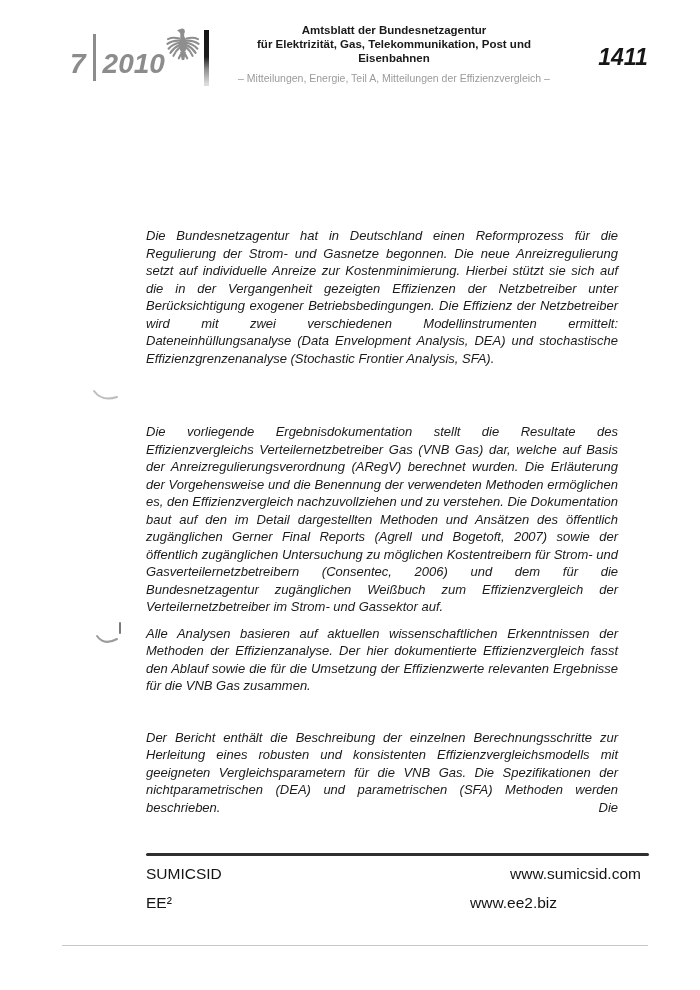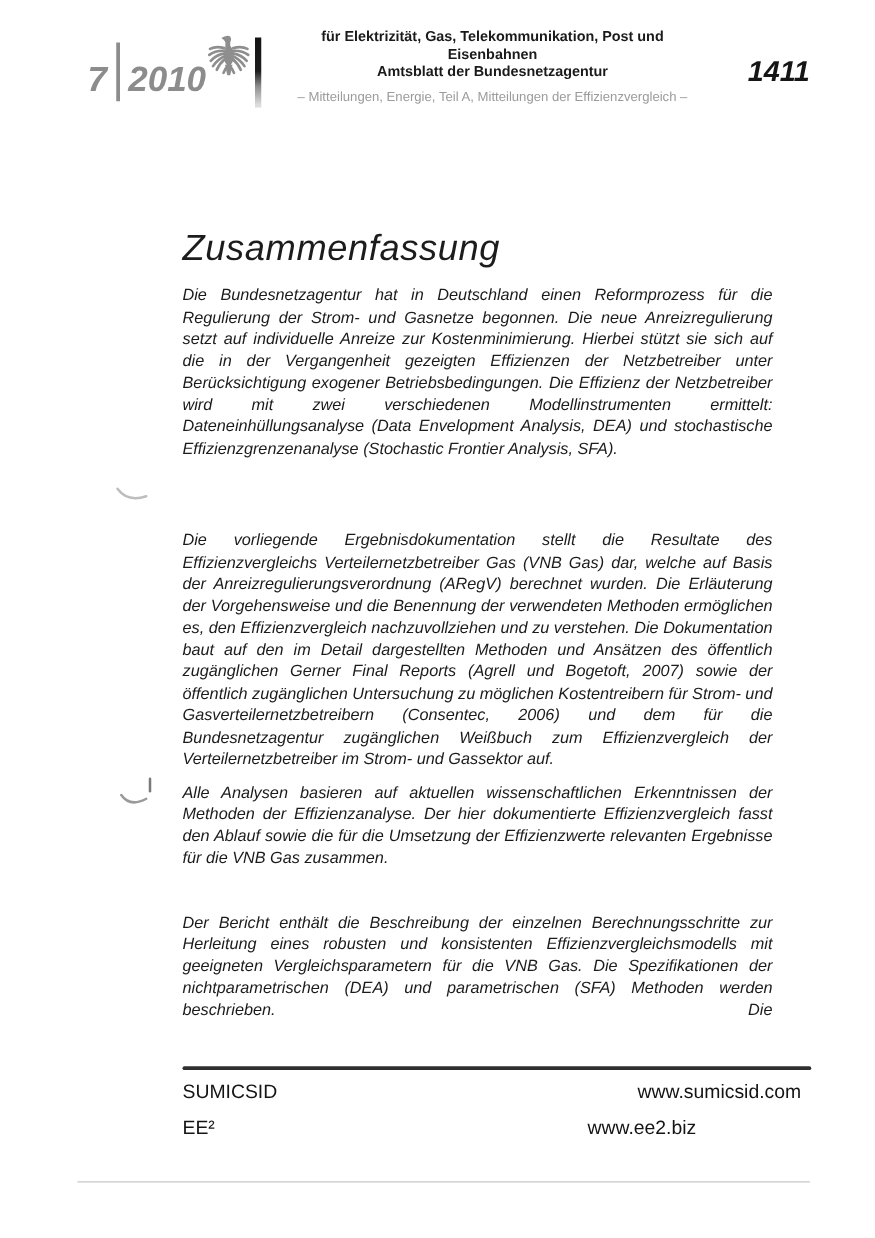--- a/index.html
+++ b/index.html
@@ -102,28 +102,27 @@
       <polygon points="40,13 50,8 50,20"></polygon>
       <rect x="51" y="18" width="13" height="22"></rect>
       <ellipse cx="60" cy="60" rx="13" ry="27"></ellipse>
       <polygon points="50,84 70,84 64,112 56,112"></polygon>
     </g>
   </svg>
 
   <div class="masthead-bar"></div>
 
   <div class="masthead">
+    <div class="masthead-title">Amtsblatt der Bundesnetzagentur</div>
     <div class="masthead-title">für Elektrizität, Gas, Telekommunikation, Post und Eisenbahnen</div>
-    <div class="masthead-title">Amtsblatt der Bundesnetzagentur</div>
     <div class="masthead-sub">– Mitteilungen, Energie, Teil A, Mitteilungen der Effizienzvergleich –</div>
   </div>
 
   <div class="page-number">1411</div>
 
-  <div class="heading">Zusammenfassung</div>
 
   <p class="para para-first">Die Bundesnetzagentur hat in Deutschland einen Reformprozess für die Regulierung der Strom- und Gasnetze begonnen. Die neue Anreizregulierung setzt auf individuelle Anreize zur Kostenminimierung. Hierbei stützt sie sich auf die in der Vergangenheit gezeigten Effizienzen der Netzbetreiber unter Berücksichtigung exogener Betriebsbedingungen. Die Effizienz der Netzbetreiber wird mit zwei verschiedenen Modellinstrumenten ermittelt: Dateneinhüllungsanalyse (Data Envelopment Analysis, DEA) und stochastische Effizienzgrenzenanalyse (Stochastic Frontier Analysis, SFA).</p>
 
   <div class="para-group">
     <p class="para">Die vorliegende Ergebnisdokumentation stellt die Resultate des Effizienzvergleichs Verteilernetzbetreiber Gas (VNB Gas) dar, welche auf Basis der Anreizregulierungsverordnung (ARegV) berechnet wurden. Die Erläuterung der Vorgehensweise und die Benennung der verwendeten Methoden ermöglichen es, den Effizienzvergleich nachzuvollziehen und zu verstehen. Die Dokumentation baut auf den im Detail dargestellten Methoden und Ansätzen des öffentlich zugänglichen Gerner Final Reports (Agrell und Bogetoft, 2007) sowie der öffentlich zugänglichen Untersuchung zu möglichen Kostentreibern für Strom- und Gasverteilernetzbetreibern (Consentec, 2006) und dem für die Bundesnetzagentur zugänglichen Weißbuch zum Effizienzvergleich der Verteilernetzbetreiber im Strom- und Gassektor auf.</p>
     <p class="para">Alle Analysen basieren auf aktuellen wissenschaftlichen Erkenntnissen der Methoden der Effizienzanalyse. Der hier dokumentierte Effizienzvergleich fasst den Ablauf sowie die für die Umsetzung der Effizienzwerte relevanten Ergebnisse für die VNB Gas zusammen.</p>
     <p class="para gap-large para-cutoff">Der Bericht enthält die Beschreibung der einzelnen Berechnungsschritte zur Herleitung eines robusten und konsistenten Effizienzvergleichsmodells mit geeigneten Vergleichsparametern für die VNB Gas. Die Spezifikationen der nichtparametrischen (DEA) und parametrischen (SFA) Methoden werden beschrieben. Die</p>
   </div>
 
   <svg class="margin-mark mark-1" width="28" height="16" viewBox="0 0 28 16">

